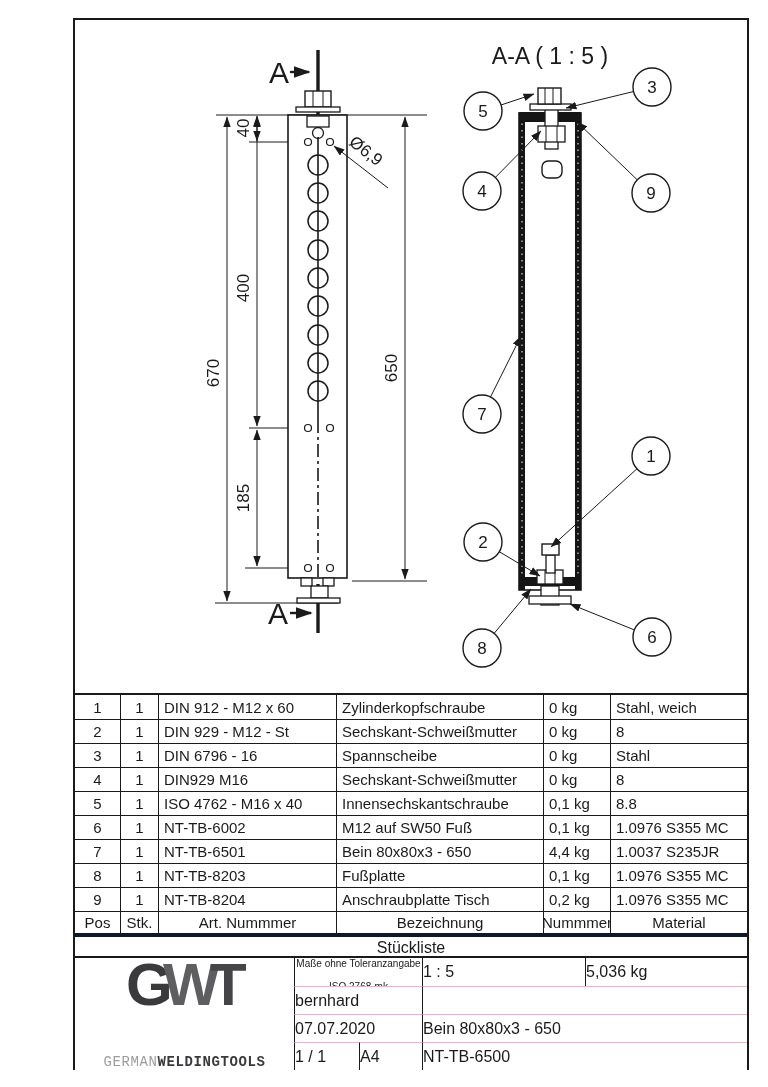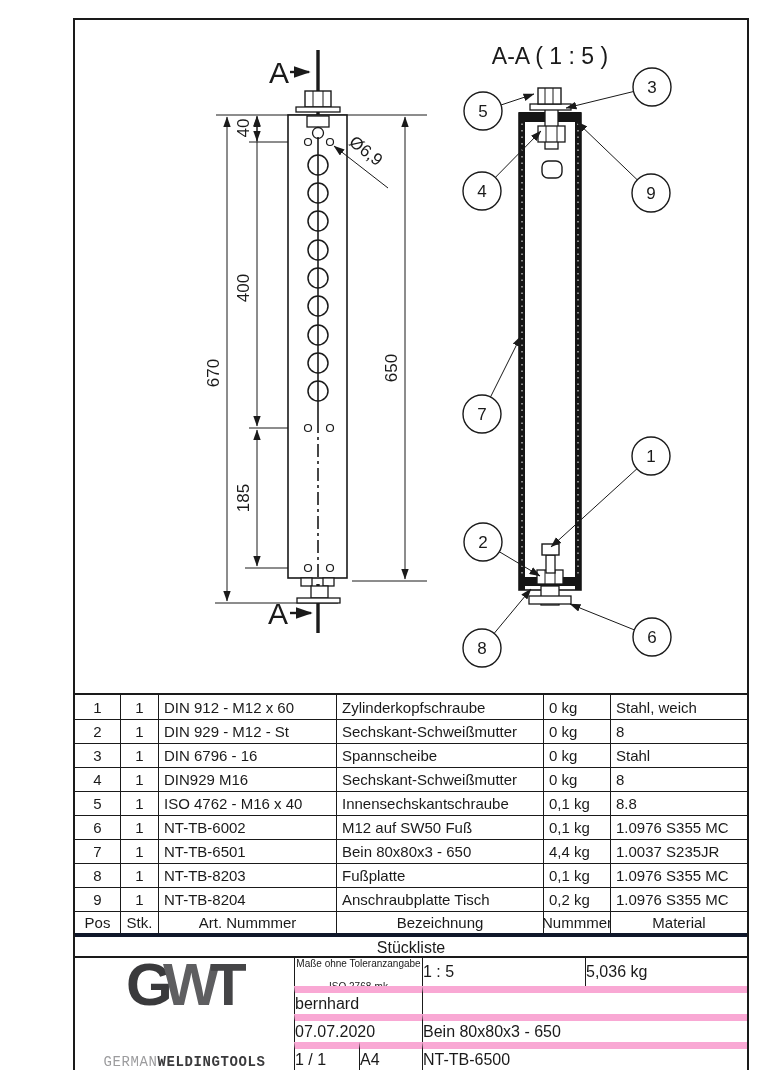--- a/index.html
+++ b/index.html
@@ -17,21 +17,21 @@
   .pt-grid .ctr{justify-content:center;}
   .pt-grid .lft{padding-left:5px;}
   .pt-grid .hdr{justify-content:center;font-size:15px;}
   .pt-footer{border-top:4px solid #0f172a;height:22px;line-height:22px;text-align:center;font-size:16px;}
 
   
   .title-block{position:absolute;left:0;top:936px;width:672px;height:112px;border-top:2px solid #1a1a1a;box-sizing:content-box;display:grid;
     grid-template-columns:219px 65px 63px 163px 162px;grid-template-rows:28px 28px 28px 28px;background:#fff;}
   .tb{display:flex;align-items:center;justify-content:space-between;box-sizing:border-box;font-size:16px;white-space:nowrap;overflow:hidden;gap:12px;}
   .bl{border-left:1px solid #1a1a1a;}
-  .bt{border-top:7px solid #f9a8d4;}
+  .bt{border-top:1px solid #f9a8d4;}
   .tol{flex-direction:column;font-size:10px;line-height:11px;}
   .logo-cell{grid-row:1/span 4;flex-direction:column;}
   .logo-big{font-size:60px;font-weight:bold;line-height:54px;letter-spacing:-0.16em;padding-right:6px;}
   .logo-sub{font-size:14px;letter-spacing:0.6px;margin-top:3px;font-family:Liberation Mono, monospace;}
   .lg-g{color:#3a3a3c;} .lg-w{color:#5e5e60;} .lg-t{color:#454547;}
   .sub-light{color:#9c9c9e;} .sub-bold{color:#3a3a3c;font-weight:bold;}
 </style>
 </head>
 <body>
 

